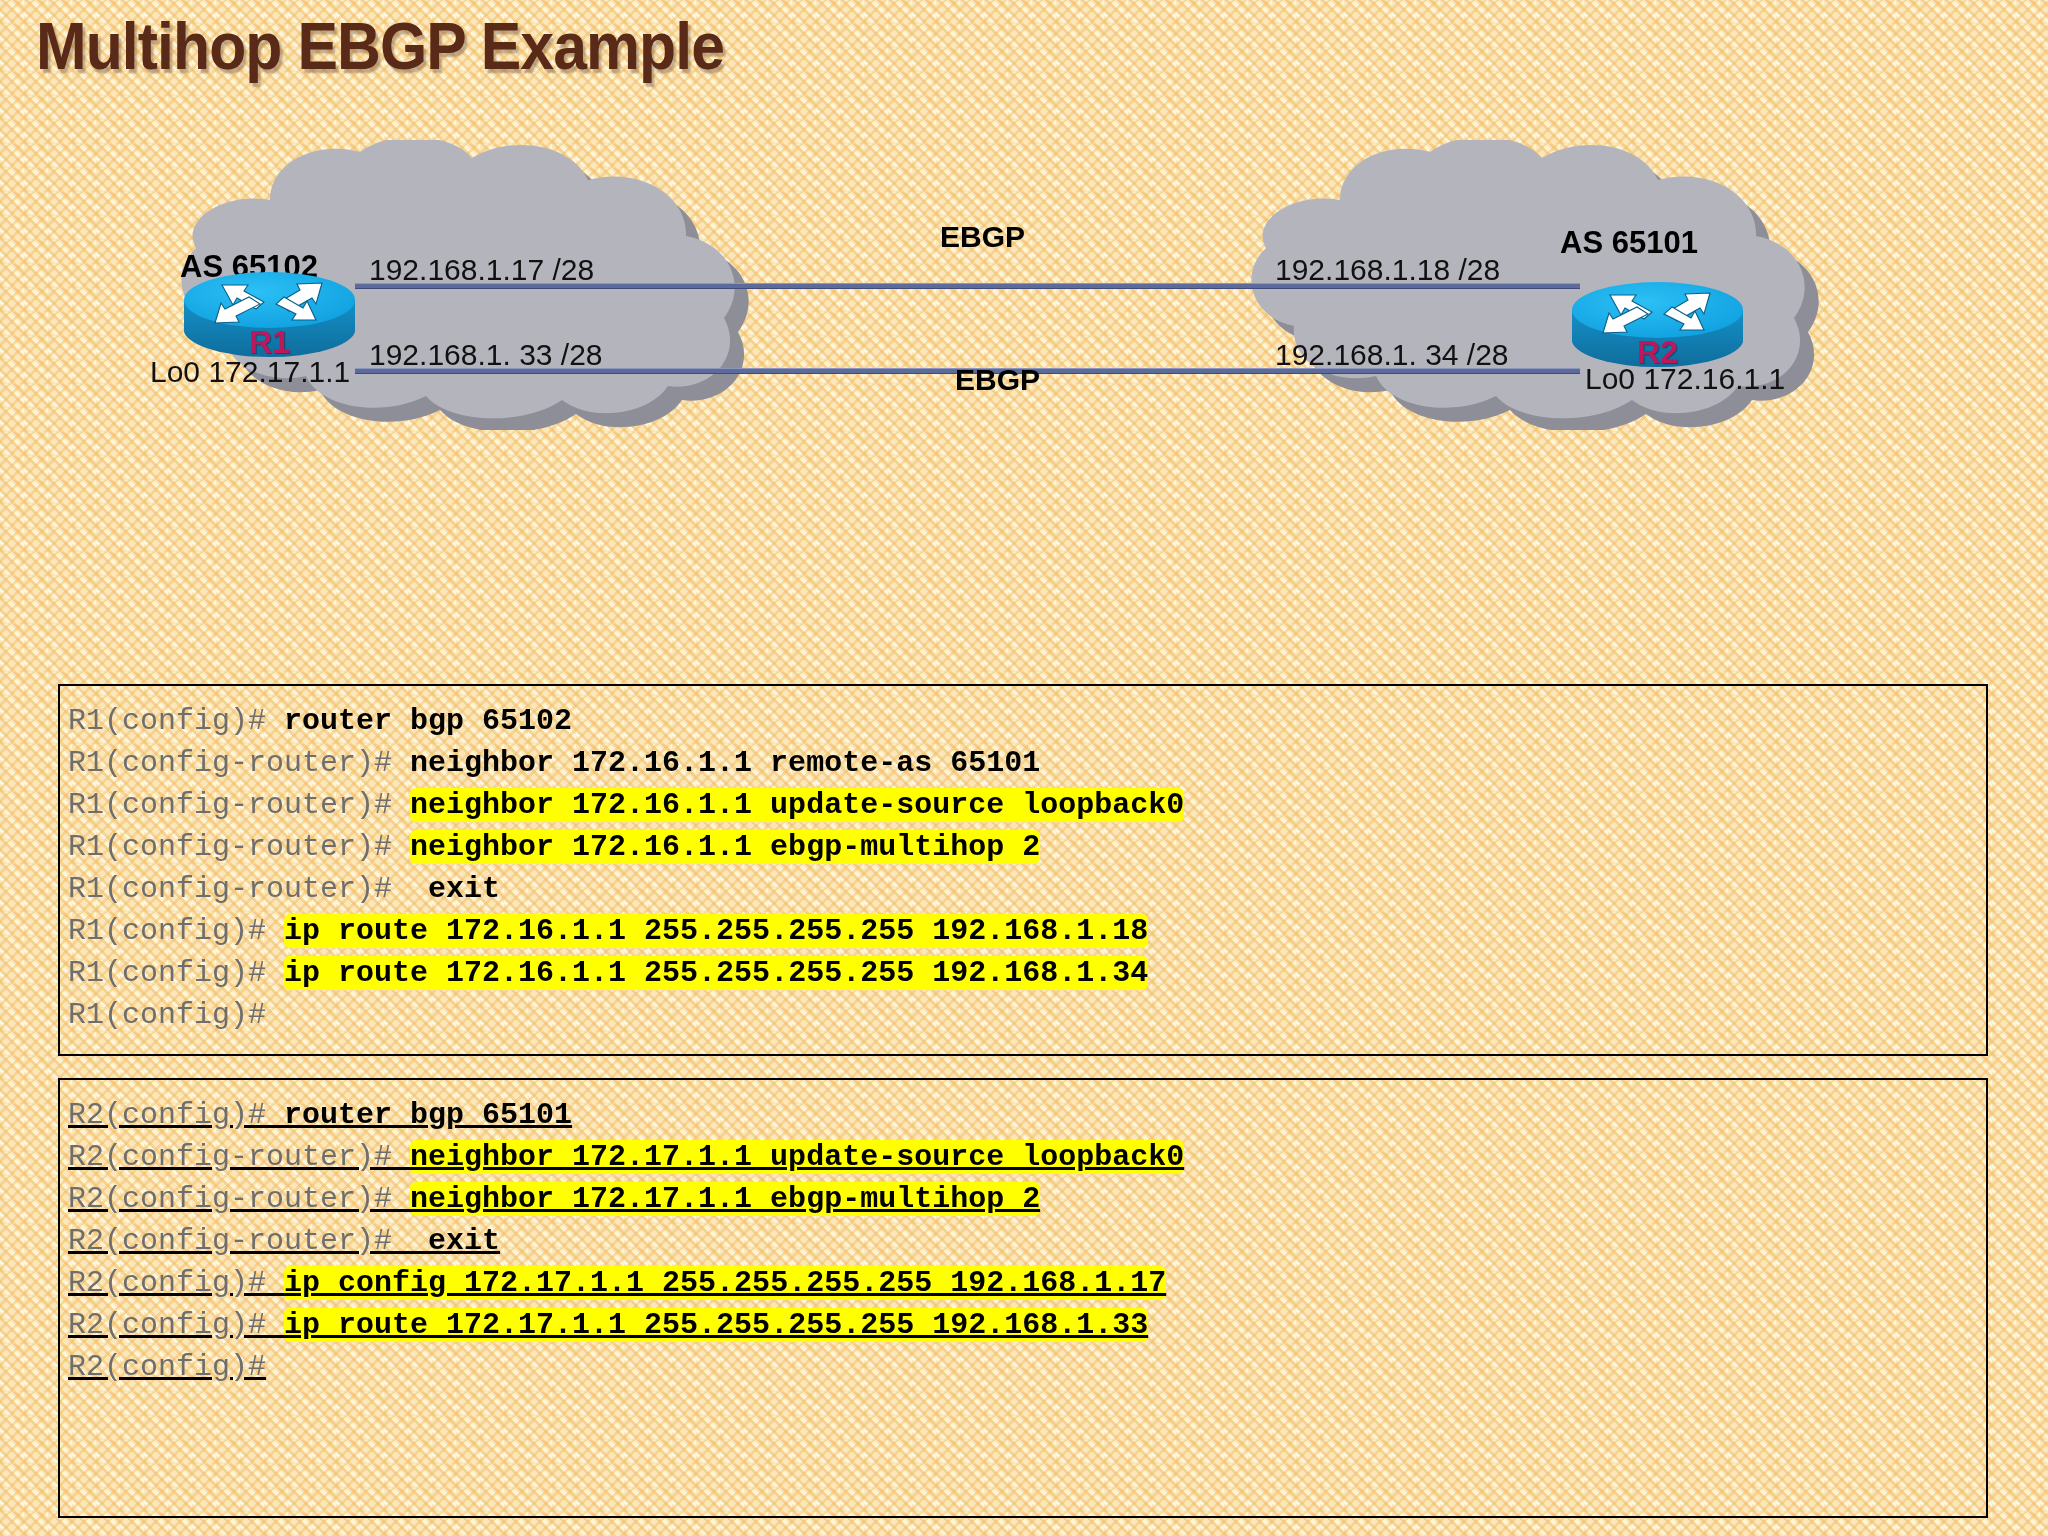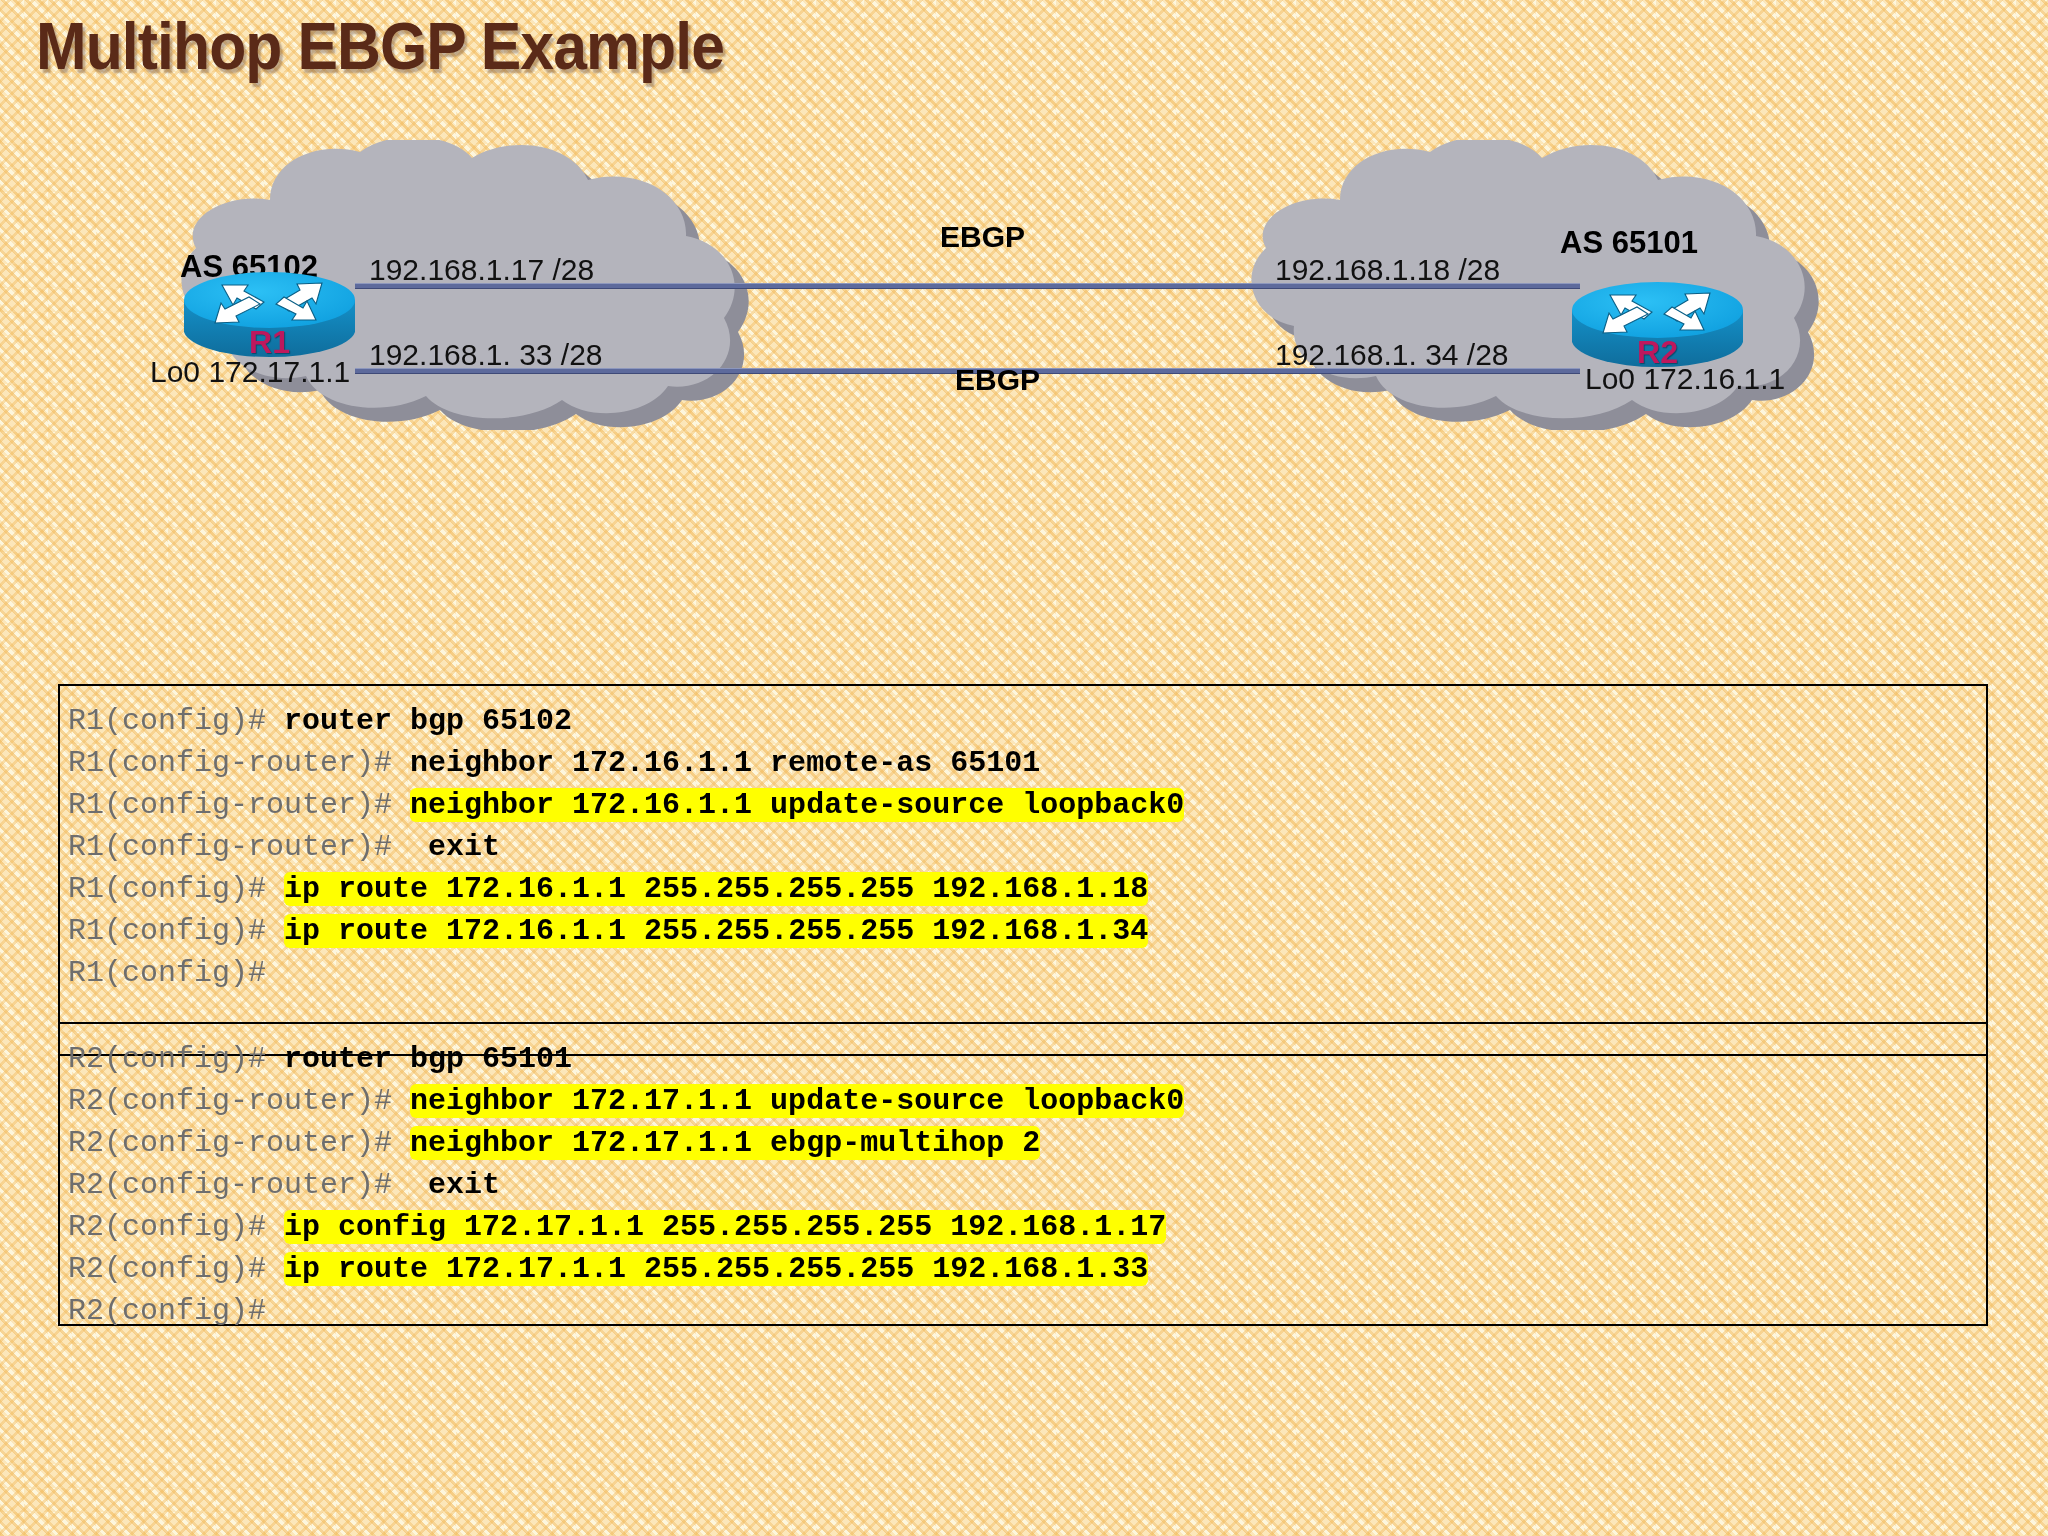--- a/index.html
+++ b/index.html
@@ -60,21 +60,21 @@
     pointer-events:none;
   }
 
   
   .config-box{
     position:absolute;left:58px;width:1930px;
     border:2px solid #000;background:transparent;
     box-sizing:border-box;
   }
   #config-box-1{top:684px;height:372px;}
-  #config-box-2{top:1022px;height:304px;}
+  #config-box-2{top:1078px;height:440px;text-decoration:underline;}
   .cfg-lines{padding:14px 0 0 8px;}
   .cfg-line{
     font-family:"Liberation Mono", monospace;
     font-size:30px;line-height:42px;white-space:pre;
   }
   .prompt{color:#6e6e6e;font-weight:normal;margin-top:44px;}
   .cmd{color:#000;font-weight:bold;}
   .hl{background:#ffff00;border-radius:6px;}
 </style>
 </head>
@@ -193,20 +193,21 @@
   <div class="ebgp-label" style="left:940px;top:100px;">EBGP</div>
   <div class="ebgp-label" style="left:955px;top:243px;">EBGP</div>
 
 </div>
 
 <div class="config-box" id="config-box-1">
   <div class="cfg-lines">
       <div class="cfg-line"><span class="prompt">R1(config)# </span><span class="cmd">router bgp 65102</span></div>
       <div class="cfg-line"><span class="prompt">R1(config-router)# </span><span class="cmd">neighbor 172.16.1.1 remote-as 65101</span></div>
       <div class="cfg-line"><span class="prompt">R1(config-router)# </span><span class="cmd hl">neighbor 172.16.1.1 update-source loopback0</span></div>
+      <div class="cfg-line"><span class="prompt">R1(config-router)# </span><span class="cmd hl">neighbor 172.16.1.1 ebgp-multihop 2</span></div>
       <div class="cfg-line"><span class="prompt">R1(config-router)# </span><span class="cmd"> exit</span></div>
       <div class="cfg-line"><span class="prompt">R1(config)# </span><span class="cmd hl">ip route 172.16.1.1 255.255.255.255 192.168.1.18</span></div>
       <div class="cfg-line"><span class="prompt">R1(config)# </span><span class="cmd hl">ip route 172.16.1.1 255.255.255.255 192.168.1.34</span></div>
       <div class="cfg-line"><span class="prompt">R1(config)#</span></div>
     </div>
 </div>
 
 <div class="config-box" id="config-box-2">
   <div class="cfg-lines">
       <div class="cfg-line"><span class="prompt">R2(config)# </span><span class="cmd">router bgp 65101</span></div>

